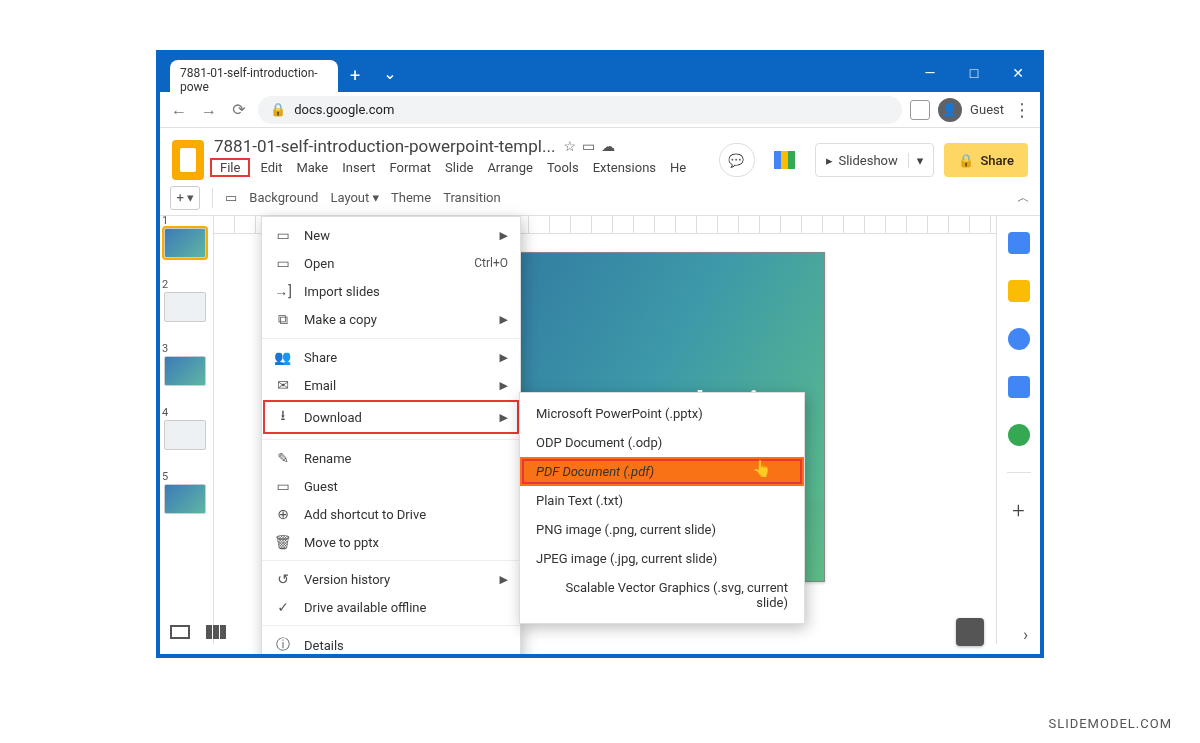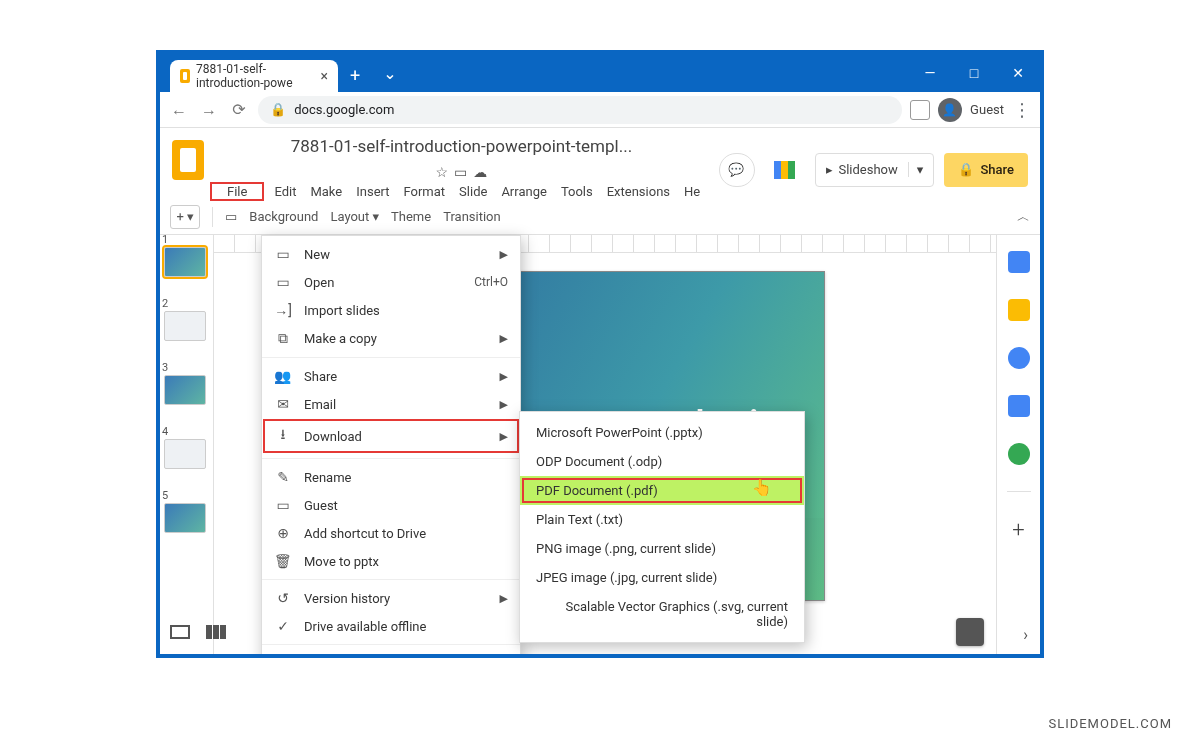--- a/index.html
+++ b/index.html
@@ -2,21 +2,21 @@
 <html><head>
 <meta charset="utf-8">
 <style>
   * { box-sizing: border-box; margin: 0; padding: 0; font-family: "Segoe UI", Roboto, Arial, sans-serif; }
   body { background: #fff; width: 1200px; height: 743px; position: relative; }
 
   .outer { position: absolute; top: 50px; left: 156px; width: 888px; height: 608px; border: 4px solid #0a66c2; background: #fff; overflow: hidden; }
 
   
   .titlebar { height: 38px; background: #0a66c2; display: flex; align-items: flex-end; }
-  .tab { margin-left: 10px; background: #fff; height: 32px; border-radius: 8px 8px 0 0; display: flex; align-items: center; padding: 0 10px; width: 168px; font-size: 12px; color: #333; gap: 6px; }
+  .tab { margin-left: 10px; background: #fff; height: 32px; border-radius: 8px 8px 0 0; display: flex; align-items: flex-start; padding: 0 10px; width: 168px; font-size: 12px; color: #333; gap: 6px; flex-direction: column; }
   .tab .favicon { width: 14px; height: 14px; background: #f9ab00; border-radius: 2px; position: relative; }
   .tab .favicon::after { content:""; position:absolute; inset:3px; background:#fff; border-radius:1px; }
   .tab .x { margin-left: auto; color: #555; font-size: 14px; }
   .newtab { width: 26px; height: 26px; display: flex; align-items: center; justify-content: center; color: #fff; font-size: 18px; margin-left: 4px; margin-bottom: 4px; border-radius:50%; }
   .winbtns { margin-left: auto; display: flex; height: 100%; }
   .winbtn { width: 44px; color: #fff; display: flex; align-items: center; justify-content: center; font-size: 14px; }
   .winchev { margin-right: 10px; align-self:center; color:#fff; width: 44px; text-align:center; }
 
   .addrbar { height: 36px; display: flex; align-items: center; padding: 0 8px; gap: 8px; border-bottom: 1px solid #e0e0e0; background:#fff; }
   .navbtn { color: #777; width: 22px; text-align: center; font-size: 16px; }
@@ -24,24 +24,24 @@
   .url .dom { color: #202124; }
   .addrbar .guesticon { width: 24px; height: 24px; border-radius: 50%; background: #5f6368; display: flex; align-items: center; justify-content: center; color: #fff; font-size: 12px; }
   .kebab { color: #5f6368; font-size: 18px; width: 20px; text-align: center; }
   .exticon { width:20px; height:20px; border:1px solid #999; border-radius:3px; }
 
   
   .docheader { display: flex; padding: 8px 12px 0 12px; gap: 10px; }
   .slideslogo { width: 32px; height: 40px; background: #f9ab00; border-radius: 4px; margin-top:4px; position:relative; }
   .slideslogo::after { content:""; position:absolute; inset:8px; background:#fff; border-radius:2px; }
   .titlearea { flex: 1; min-width:0; }
-  .doctitle { font-size: 17px; color: #444; white-space: nowrap; overflow: hidden; text-overflow: ellipsis; display:flex; align-items:center; gap:8px;flex-direction:column; }
+  .doctitle { font-size: 17px; color: #444; white-space: nowrap; overflow: hidden; text-overflow: ellipsis; display:flex; align-items:center; gap:8px; }
   .doctitle .icons { color:#555; font-size:14px; display:flex; gap:6px; }
   .menubar { display: flex; gap: 14px; font-size: 13px; color: #444; margin-top: 4px; }
-  .menubar .mi.redbox { border: 2px solid #e53935; padding: 0 15px; margin: -2px -4px; }
+  .menubar .mi.redbox { border: 2px solid #e53935; padding: 0 8px; margin: -2px -4px; }
   .headerright { display: flex; align-items: center; gap: 10px; margin-top:4px; }
   .commentbtn, .meetbtn, .slideshowbtn, .sharebtn { height: 34px; border-radius: 4px; display: flex; align-items: center; font-size: 13px; }
   .commentbtn { width: 36px; justify-content: center; color:#555; border:1px solid #ddd; border-radius:18px; }
   .meetbtn { width: 40px; justify-content: center; }
   .meetlogo { width:22px; height:18px; display:flex; }
   .meetlogo span:nth-child(1){ width:7px; background:#4285f4;}
   .meetlogo span:nth-child(2){ width:7px; background:#fbbc04;}
   .meetlogo span:nth-child(3){ width:7px; background:#34a853;}
   .slideshowbtn { border: 1px solid #ddd; padding: 0 10px; gap: 6px; color:#444; }
   .slideshowbtn .dd { border-left:1px solid #ddd; padding-left:8px; margin-left:4px; }
@@ -89,21 +89,21 @@
   .filemenu .fi { display:flex; align-items:center; gap:12px; padding: 6px 12px; position:relative; }
   .filemenu .fi .ico { width:18px; text-align:center; color:#555; font-size:14px; }
   .filemenu .fi .sub { margin-left:auto; color:#555; font-size:12px; }
   .filemenu .fi .arrow { margin-left:auto; color:#555; font-size:11px; }
   .filemenu hr { border:none; border-top:1px solid #eee; margin:4px 0; }
   .filemenu .fi.redbox { outline:2px solid #e53935; outline-offset:-3px; }
 
   
   .submenu { position:absolute; top: 176px; left: 305px; width: 286px; background:#fff; border:1px solid #ddd; box-shadow: 2px 4px 14px rgba(0,0,0,.25); font-size:13px; color:#333; padding:6px 0; z-index: 60; }
   .submenu .si { padding: 7px 16px; display:flex; align-items:center;text-align:right; }
-  .submenu .si.hov { background:#bef264; }
+  .submenu .si.hov { background:#f97316;font-style:italic; }
   .submenu .si.redbox { outline:2px solid #e53935; outline-offset:-4px; }
   .cursoricon { position:absolute; right:32px; top:66px; font-size:16px; color:#333; pointer-events:none; }
 
   .viewbar { position:absolute; bottom:8px; left:10px; right:56px; display:flex; align-items:center; gap:16px; color:#555; font-size:13px; }
   .viewbar .vicon { width:20px; height:14px; border:2px solid #555; }
   .viewbar .vicon2 { width:20px; height:14px; display:flex; gap:1px; }
   .viewbar .vicon2 span{ flex:1; background:#555; }
   .viewbar .explorebtn { margin-left:auto; width:28px; height:28px; background:#555; border-radius:4px; box-shadow:0 1px 3px rgba(0,0,0,.3); }
   .rchev { position:absolute; right:12px; bottom:10px; color:#555; }
 

